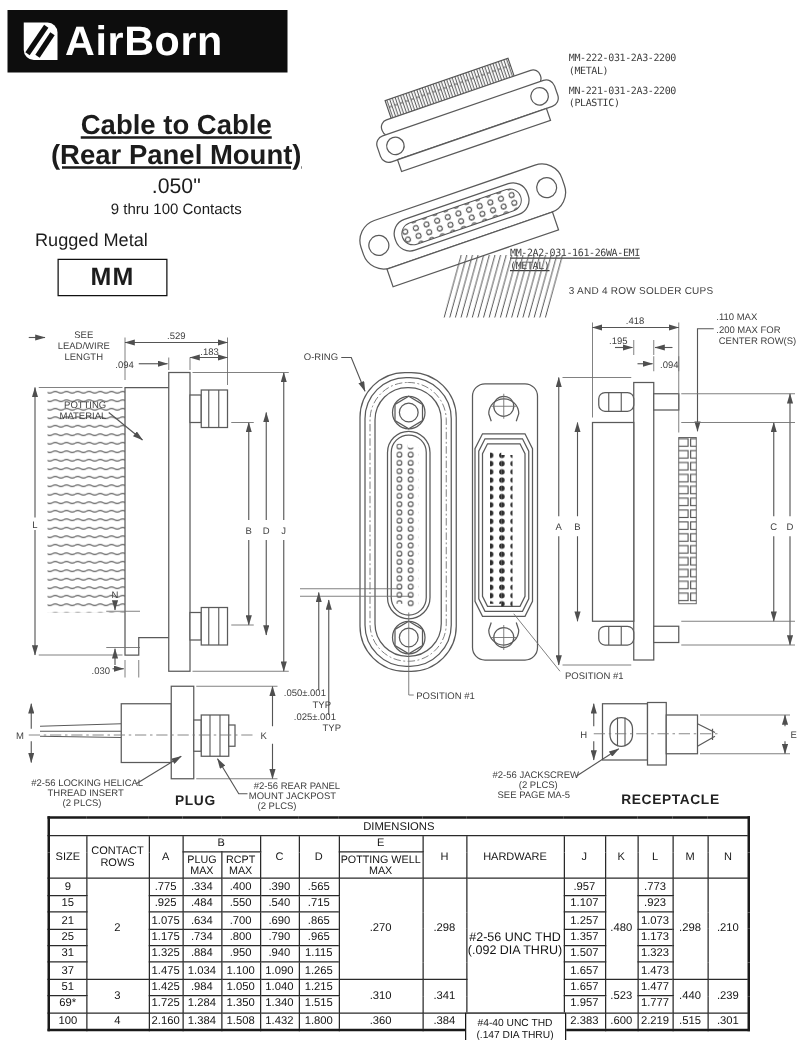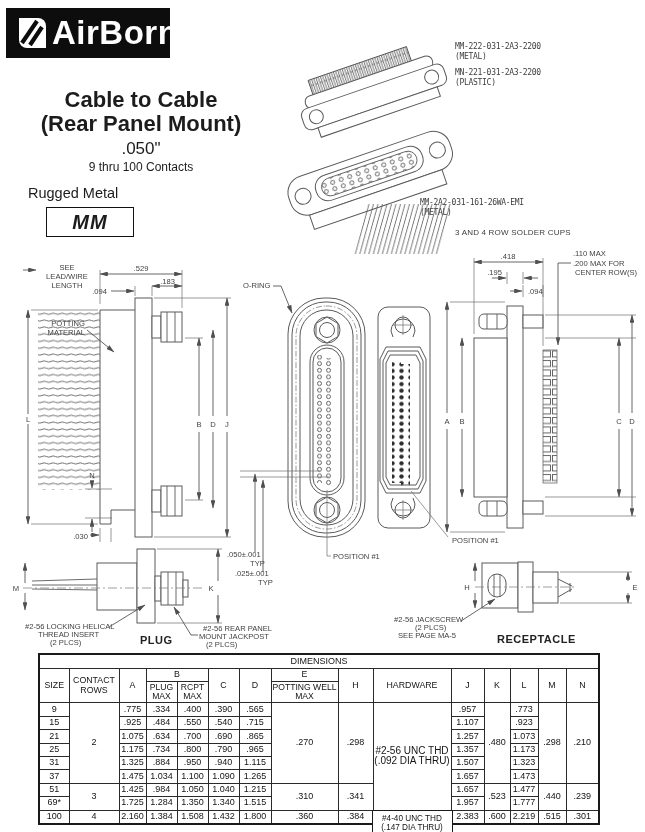--- a/index.html
+++ b/index.html
@@ -1,31 +1,31 @@
 <!DOCTYPE html>
 <html><head>
 <meta charset="utf-8">
 <style>
   html,body{margin:0;padding:0;background:#e8e8e8;}
   .page{position:relative;width:645px;height:832px;background:#fff;overflow:hidden;
         font-family:"Liberation Sans",sans-serif;color:#1c1c1c;}
   
-  .logo{position:absolute;left:6px;top:8px;width:164px;height:50px;background:#0d0d0d;
+  .logo{position:absolute;left:6px;top:8px;width:224px;height:50px;background:#0d0d0d;
         display:flex;align-items:center;padding-left:8px;box-sizing:border-box;}
   .logo .brand{color:#fff;font-size:33px;font-weight:bold;letter-spacing:.5px;margin-left:4px;}
   
   .titleblock{position:absolute;left:16px;top:88px;width:250px;text-align:center;}
-  .t1{font-size:22px;font-weight:bold;line-height:1.07;}
+  .t1{font-size:22px;font-weight:bold;line-height:1.07;text-decoration:underline;}
   .pitch{font-size:17px;margin-top:4px;}
   .range{font-size:12px;margin-top:1px;}
   .series{position:absolute;top:185px;width:124px;}
   .series .lbl{font-size:14.5px;}
   .series .box{width:86px;height:28px;border:1.6px solid #111;margin:6px auto 0;
                display:flex;align-items:center;justify-content:center;
-               font-size:20px;font-weight:bold;letter-spacing:1px;font-style:italic;}
+               font-size:20px;font-weight:bold;letter-spacing:1px;}
   
   .pn{position:absolute;font-family:"DejaVu Sans Mono",monospace;font-size:8px;
       letter-spacing:-.3px;color:#3d3d3d;line-height:1.25;}
   .pn .gap{height:6px;}
   .solder{position:absolute;left:455px;top:228px;font-size:8px;color:#3d3d3d;letter-spacing:.2px;}
   
   svg{position:absolute;overflow:visible;}
   .s{fill:#fff;stroke:#5a5a5a;stroke-width:1;}
   .sn{fill:none;stroke:#5a5a5a;stroke-width:1;}
   .ln{stroke:#5a5a5a;stroke-width:.9;fill:none;}
@@ -106,21 +106,21 @@
     <div class="box">MM</div>
   </div>
 
   <div class="pn" style="left:455px;top:42px;">
     <div>MM-222-031-2A3-2200</div>
     <div>(METAL)</div>
     <div class="gap"></div>
     <div>MN-221-031-2A3-2200</div>
     <div>(PLASTIC)</div>
   </div>
-  <div class="pn" style="left:420px;top:198px;">
+  <div class="pn" style="left:408px;top:198px;text-decoration:underline;">
     <div>MM-2A2-031-161-26WA-EMI</div>
     <div>(METAL)</div>
   </div>
   <div class="solder">3 AND 4 ROW SOLDER CUPS</div>
 
   <svg style="left:275px;top:28px;" width="195" height="228" viewBox="0 0 195 228">
     <g transform="translate(18,64) rotate(-19)">
       <rect x="18" y="-6" width="104" height="17" fill="url(#pComb)" stroke="#555" stroke-width=".9"></rect>
       <rect x="8" y="9" width="134" height="13" rx="6" class="s"></rect>
       <rect x="0" y="20" width="150" height="22" rx="7" class="s"></rect>

